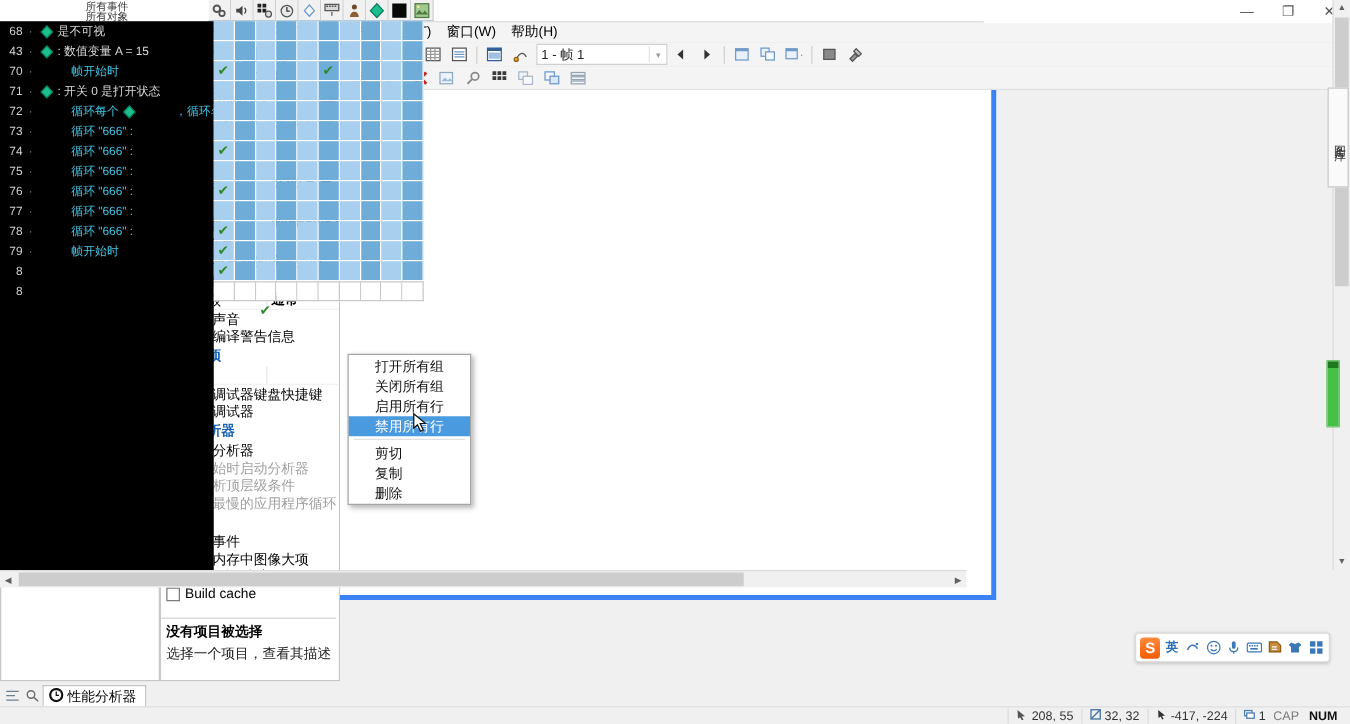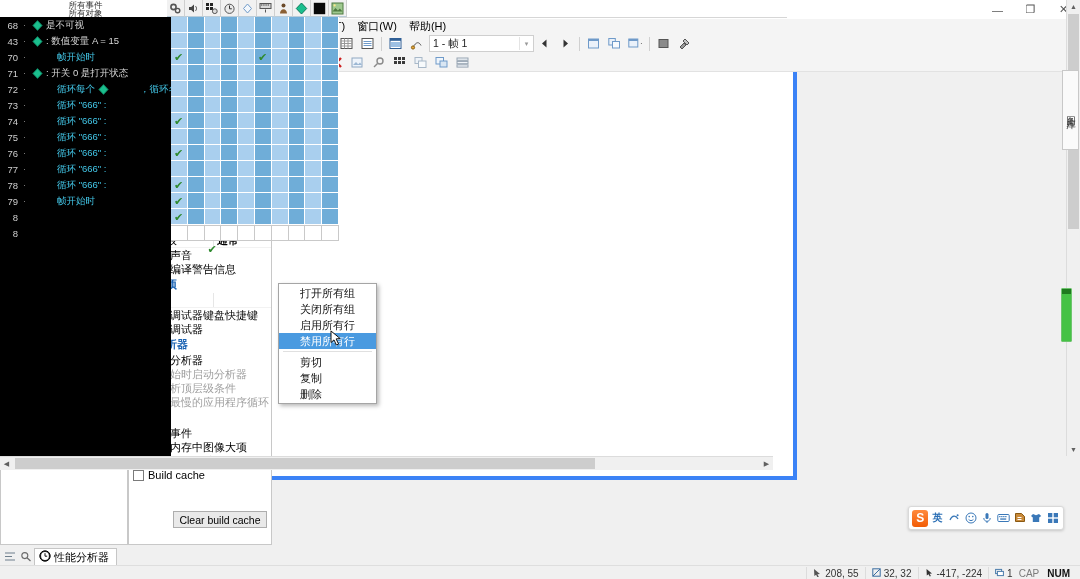--- a/index.html
+++ b/index.html
@@ -706,20 +706,24 @@
           <span class="cb">✓</span>
           <span class="ctext">优化 播放声音</span>
         </div>
         <div class="pchk">
           <span class="cb"></span>
           <span class="ctext">Build cache</span>
         </div>
       </div>
     <div style="position:relative;height:17px;">
       <div class="clearbtn">Clear build cache</div>
+    </div>
+    <div class="prop-desc">
+      <div class="pd-title">没有项目被选择</div>
+      <div class="pd-sub">选择一个项目，查看其描述</div>
     </div>
   </div>
 
   <div id="events">
     <div class="ev-head">
       <div class="ev-head-title">
         <div>所有事件</div>
         <div>所有对象</div>
       </div>
       <div class="ev-cols" id="ev-cols">

